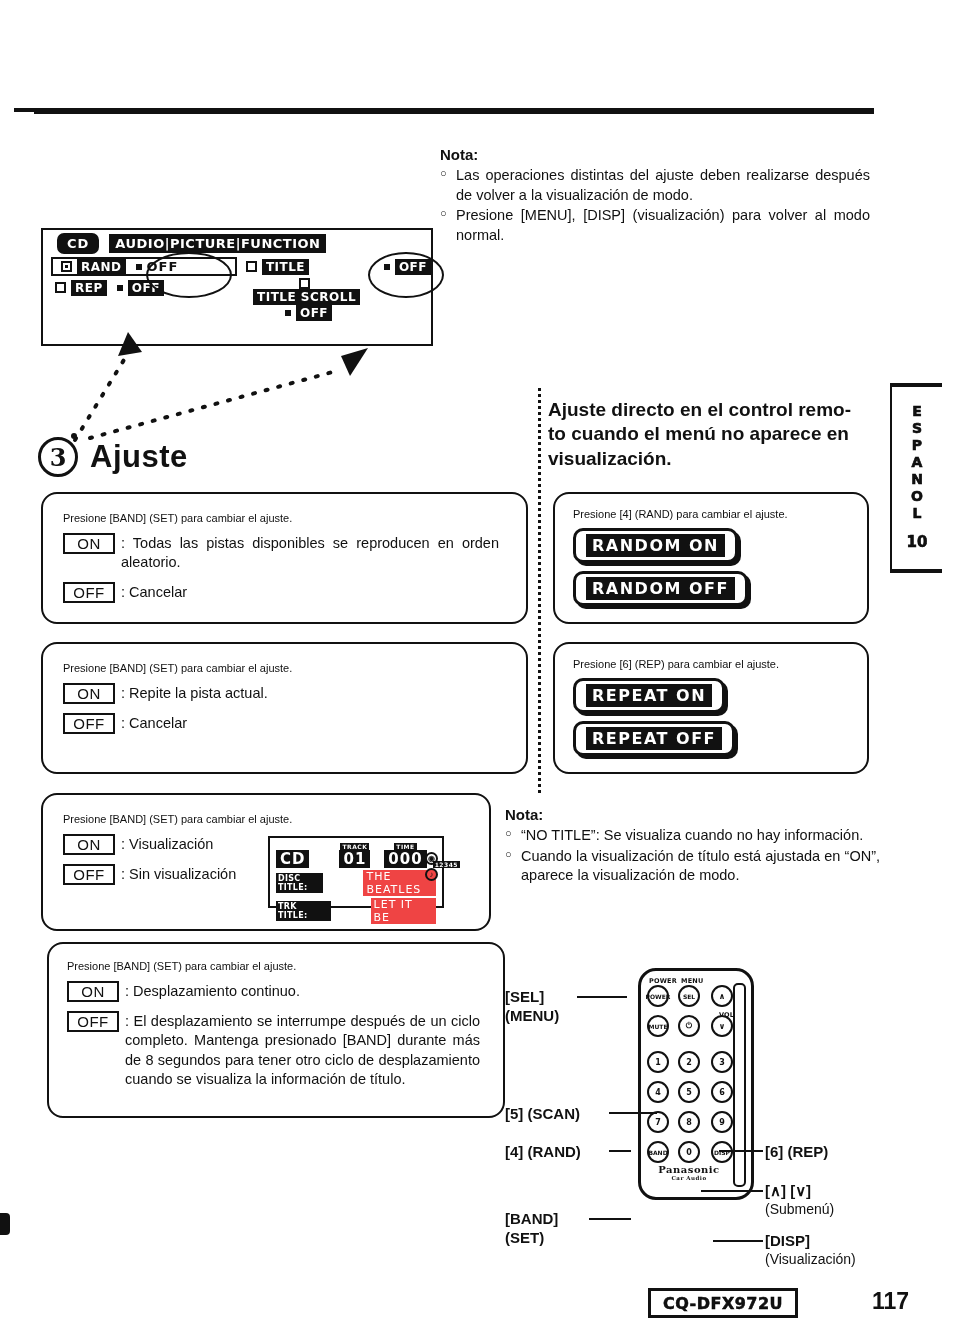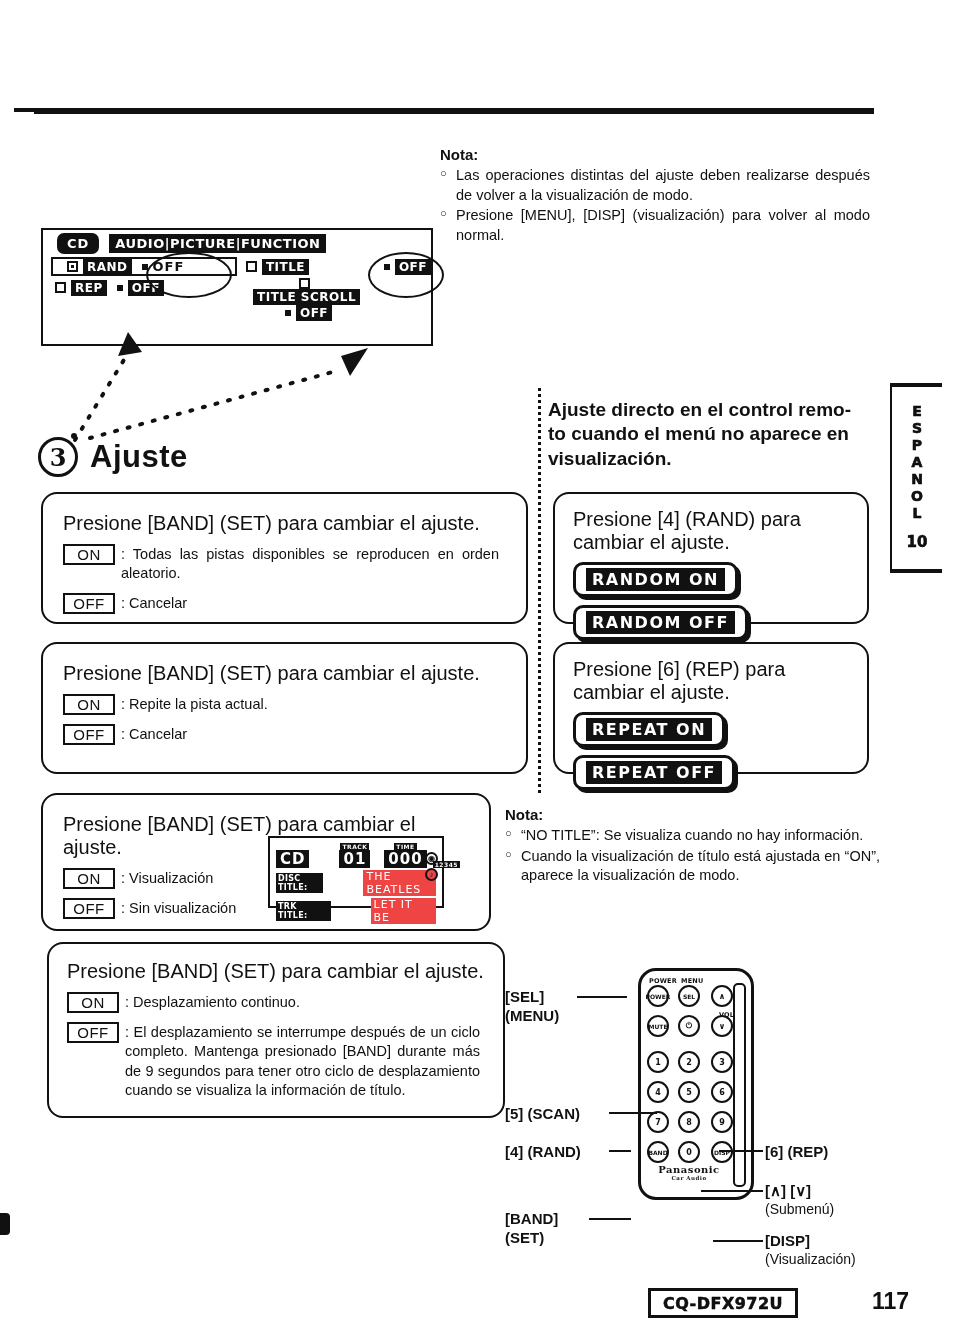--- a/index.html
+++ b/index.html
@@ -51,21 +51,21 @@
     position:absolute; left:0; top:26px; width:100%;
   }
   .lcd-row{
     display:flex; align-items:center; height:21px; padding-left:8px;
   }
   .lcd-col-left{ width:198px; display:flex; align-items:center; }
   .lcd-col-right{ flex:1; display:flex; align-items:center; }
 
   .lcd-box-sel{
     display:flex; align-items:center; border:2px solid #111; height:19px;
-    padding:0 14px; width:186px;
+    padding:0 8px; width:186px;
   }
   .lcd-box-plain{
     display:flex; align-items:center; height:19px; padding:0 4px; width:186px;
   }
   .chk{
     width:11px; height:11px; border:2px solid #111; margin-right:5px; flex:0 0 auto;
     background:#fff;
   }
   .chk.filled{ background:#111; box-shadow: inset 0 0 0 2px #fff, inset 0 0 0 4px #111; }
   .lbl-dark{
@@ -132,21 +132,21 @@
   #col-divider{
     position:absolute; left:538px; top:388px; width:2px; height:405px;
     border-left:3px dotted #111;
   }
 
   
   .rbox{
     position:absolute; border:2px solid #111; border-radius:16px; background:#fff;
   }
   .rbox .line1{
-    font-size:20px; margin:0;
+    font-size:11px; margin:0;
   }
 
   .onoff-row{ display:flex; align-items:flex-start; margin-top:9px; }
   .onoff-chip{
     flex:0 0 auto; width:52px; height:21px; border:2px solid #111;
     display:flex; align-items:center; justify-content:center;
     font-size:15px; font-family:"Liberation Sans", sans-serif; letter-spacing:0.5px;
   }
   .onoff-txt{
     margin-left:6px; font-size:14.5px; line-height:1.33; padding-top:1px;
@@ -457,21 +457,21 @@
 </div>
 
 <div class="rbox" style="left:47px; top:942px; width:458px; height:176px; padding:16px 16px 0 18px;">
   <p class="line1">Presione [BAND] (SET) para cambiar el ajuste.</p>
   <div class="onoff-row">
     <div class="onoff-chip">ON</div>
     <div class="onoff-txt">: Desplazamiento continuo.</div>
   </div>
   <div class="onoff-row">
     <div class="onoff-chip">OFF</div>
-    <div class="onoff-txt just" style="width:355px;">: El desplazamiento se interrumpe después de un ciclo completo. Mantenga presionado [BAND] durante más de 9 segundos para tener otro ciclo de desplazamiento cuando se visualiza la información de título.</div>
+    <div class="onoff-txt just" style="width:355px;">: El desplazamiento se interrumpe después de un ciclo completo. Mantenga presionado [BAND] durante más de 8 segundos para tener otro ciclo de desplazamiento cuando se visualiza la información de título.</div>
   </div>
 </div>
 
 <div id="remote-wrap">
 
   <div id="remote-body">
 
     <span class="rlab" style="left:8px; top:6px;">POWER</span>
     <span class="rlab" style="left:40px; top:6px;">MENU</span>
     <span class="rlab" style="left:78px; top:40px;">VOL</span>

